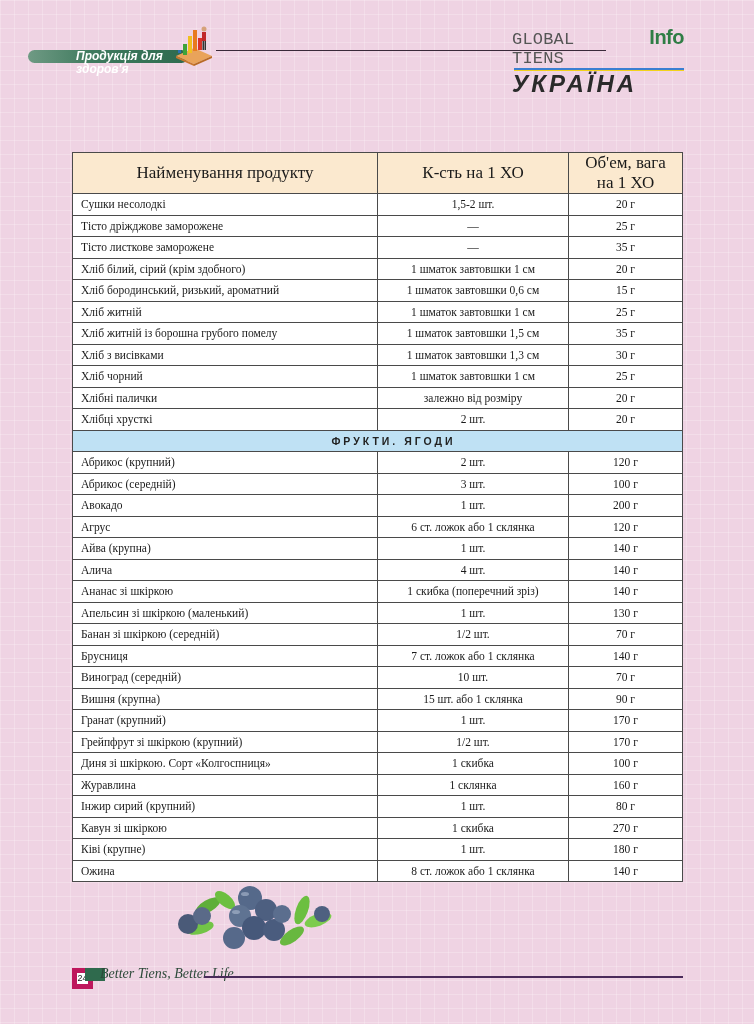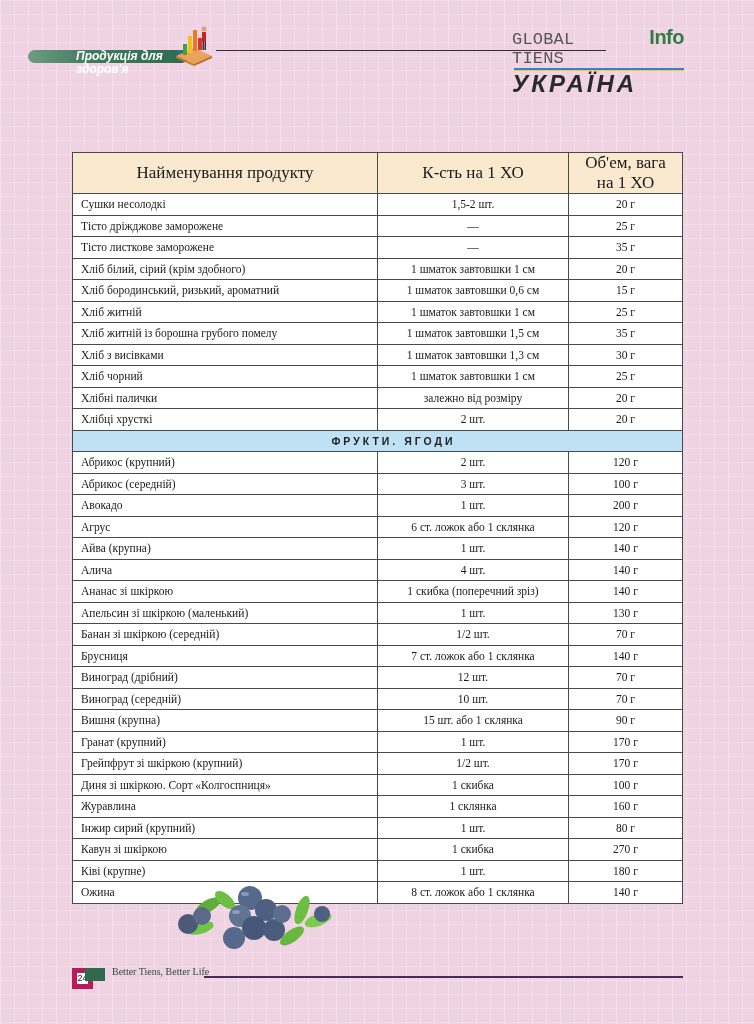--- a/index.html
+++ b/index.html
@@ -60,22 +60,22 @@
   }
   .berries { position: absolute; left: 170px; top: 884px; width: 170px; height: 66px; }
   
   .page-num {
     position: absolute; left: 72px; top: 968px; width: 11px; height: 11px;
     border: 5px solid #be185d; background: #fff; font-size: 9px; line-height: 11px; text-align: center;
     font-family: "Liberation Sans", sans-serif;
   }
   .page-tab { position: absolute; left: 85px; top: 968px; width: 20px; height: 13px; background: #2f6a4d; }
   .tagline {
-    position: absolute; left: 112px; top: 966px; font-family: "Liberation Serif", serif;
-    font-size: 10px; color: #2d4a3a;
+    position: absolute; left: 100px; top: 966px; font-family: "Liberation Serif", serif;
+    font-style: italic; font-size: 14px; color: #2d4a3a;
   }
   .footer-line { position: absolute; left: 204px; top: 976px; width: 479px; height: 1.5px; background: #4a2a5a; }
 </style>
 </head>
 <body>
 
 <div class="section-pill">
   <span>Продукція для здоров'я</span>
 </div>
 <svg class="chart-icon" viewBox="0 0 40 42">
@@ -216,25 +216,20 @@
       </tr>
       <tr>
         <td class="c1">Банан зі шкіркою (середній)</td>
         <td class="c2">1/2 шт.</td>
         <td class="c3">70 г</td>
       </tr>
       <tr>
         <td class="c1">Брусниця</td>
         <td class="c2">7 ст. ложок або 1 склянка</td>
         <td class="c3">140 г</td>
-      </tr>
-      <tr>
-        <td class="c1">Виноград (дрібний)</td>
-        <td class="c2">12 шт.</td>
-        <td class="c3">70 г</td>
       </tr>
       <tr>
         <td class="c1">Виноград (середній)</td>
         <td class="c2">10 шт.</td>
         <td class="c3">70 г</td>
       </tr>
       <tr>
         <td class="c1">Вишня (крупна)</td>
         <td class="c2">15 шт. або 1 склянка</td>
         <td class="c3">90 г</td>

